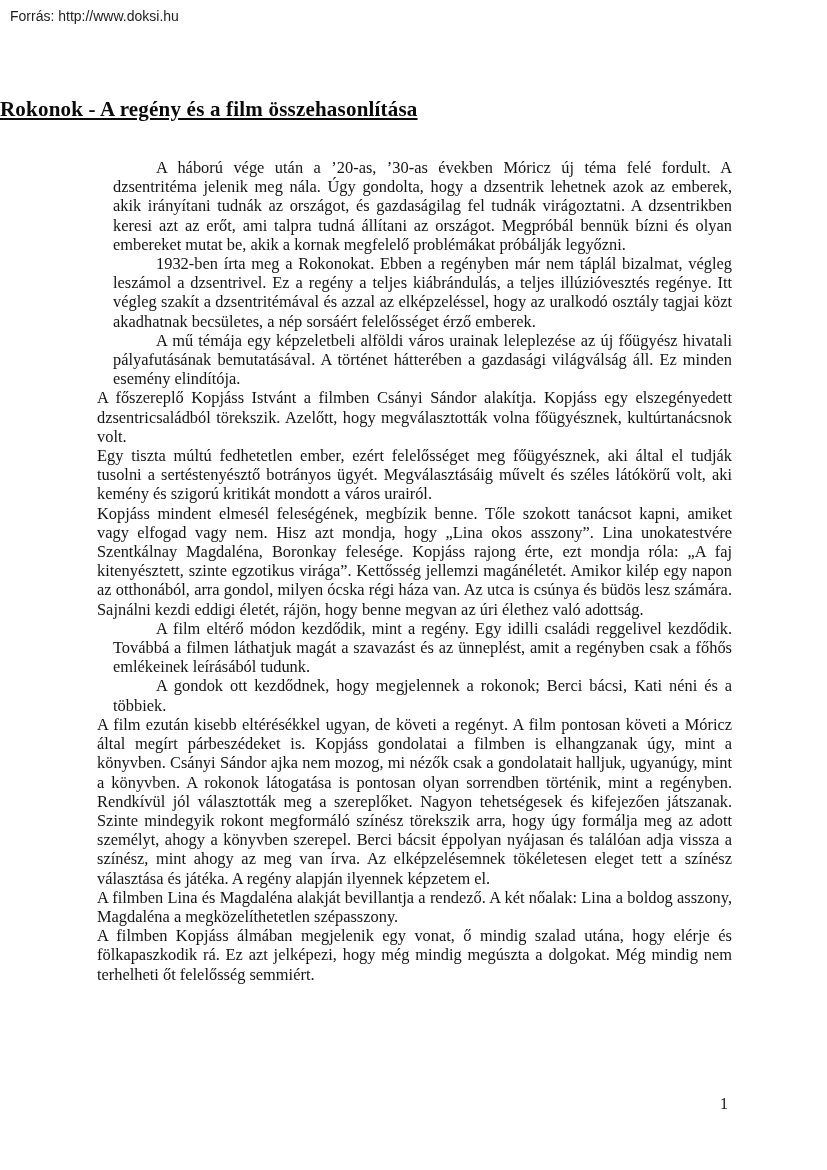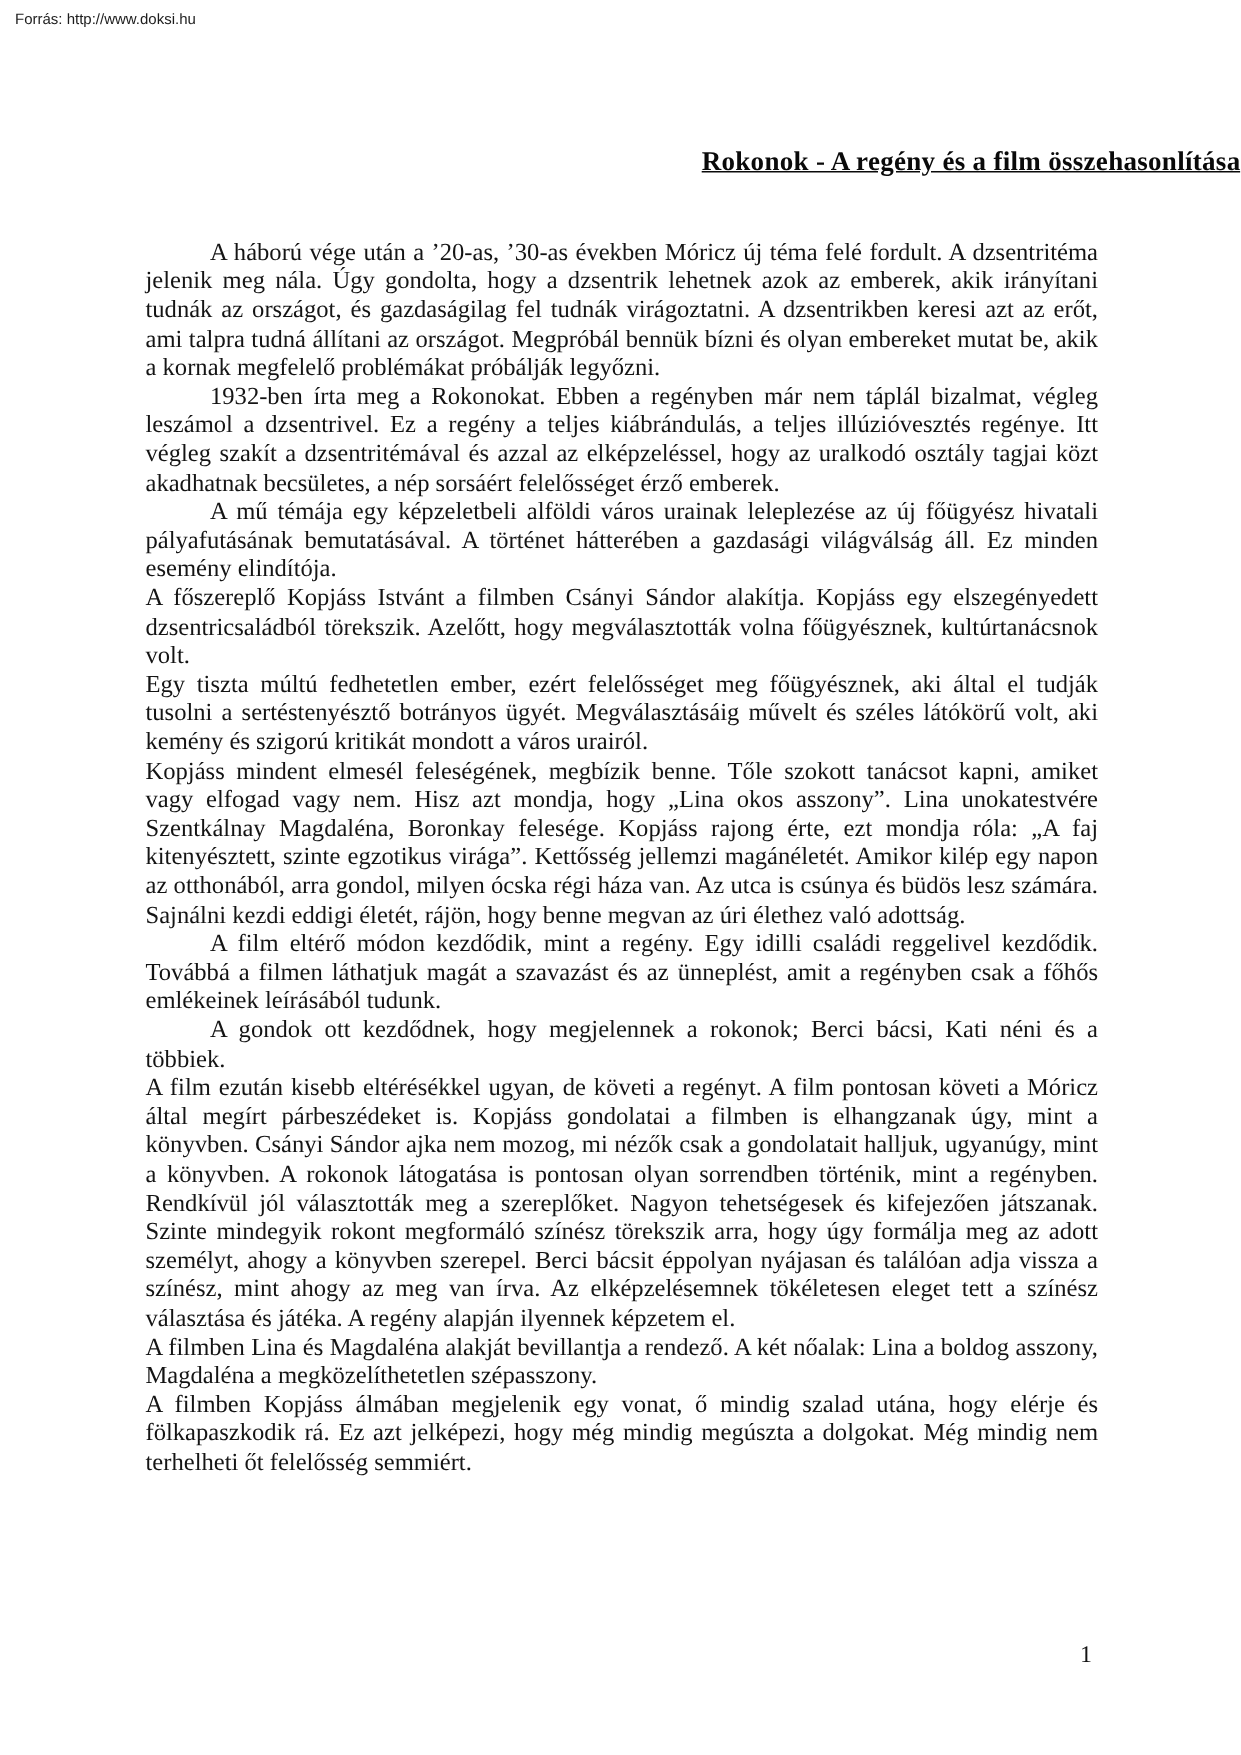--- a/index.html
+++ b/index.html
@@ -13,32 +13,32 @@
     height: 1170px;
     background: #ffffff;
     overflow: hidden;
     color: #111111;
   }
   .source-header {
     position: absolute;
     top: 8px;
     left: 10px;
     font-family: "Liberation Sans", sans-serif;
-    font-size: 10px;
+    font-size: 14px;
     color: #1c1c1c;
   }
   .doc-title {
     position: absolute;
     top: 97px;
     left: 0;
     width: 100%;
     margin: 0;
-    text-align: right;
+    text-align: left;
     font-family: "Liberation Serif", serif;
-    font-size: 18px;
+    font-size: 21px;
     font-weight: bold;
     text-decoration: underline;
     color: #0a0a0a;
     letter-spacing: 0.2px;
   }
   .document-body {
     position: absolute;
     top: 158px;
     left: 97px;
     width: 635px;
@@ -47,20 +47,21 @@
     line-height: 19.2px;
     text-align: justify;
     color: #141414;
   }
   .para {
     margin: 0;
     padding: 0;
   }
   .para.indent {
     text-indent: 43px;
+    margin-left: 16px;
   }
   .page-number {
     position: absolute;
     top: 1095px;
     right: 99px;
     font-family: "Liberation Serif", serif;
     font-size: 16px;
     color: #141414;
   }
 </style>

